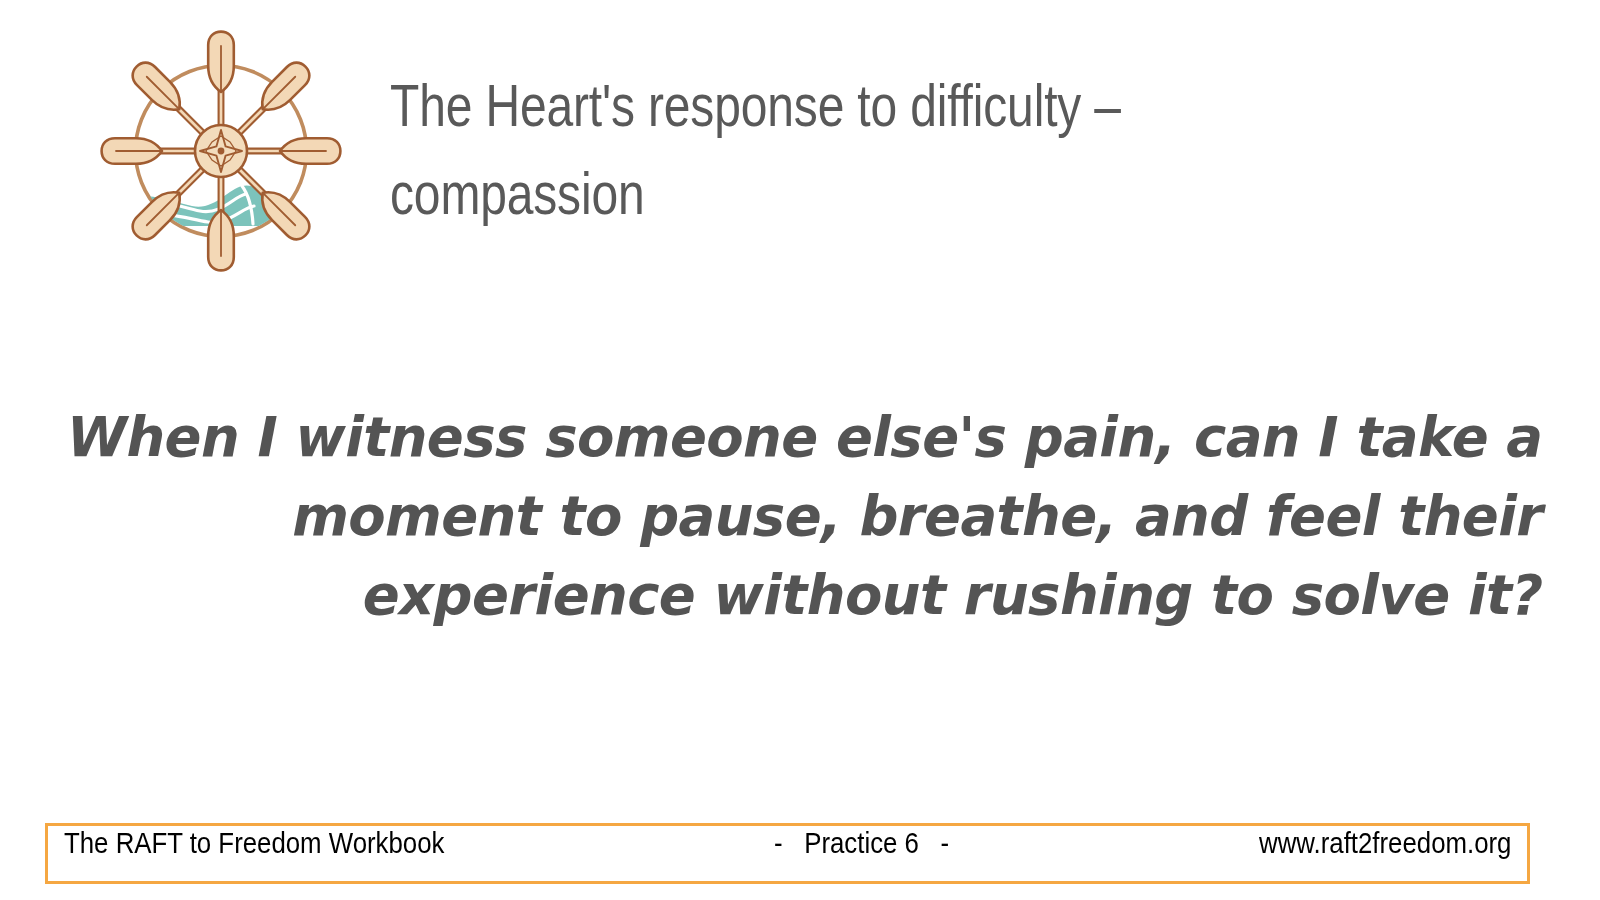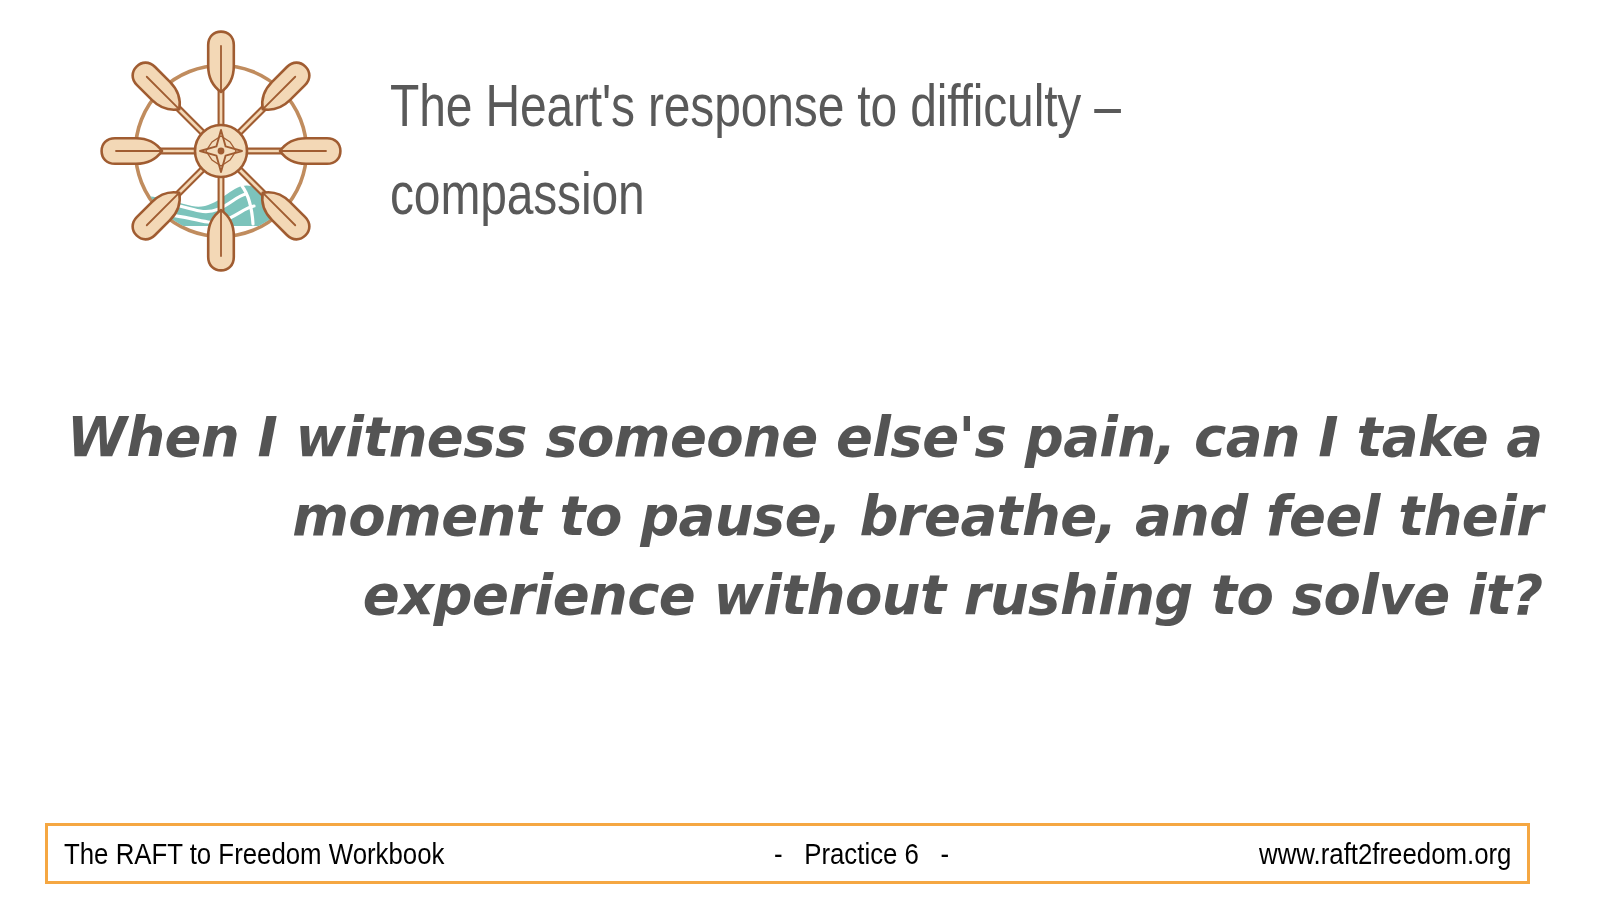--- a/index.html
+++ b/index.html
@@ -82,21 +82,21 @@
   #footer {
     position: absolute;
     left: 45px;
     top: 823px;
     width: 1485px;
     height: 61px;
     box-sizing: border-box;
     border: 3px solid #f5a742;
     background: #ffffff;
     display: flex;
-    align-items: center;
+    align-items: flex-start;
   }
   .footer-cell {
     color: #000000;
     font-family: "Liberation Sans Narrow", "Liberation Sans", sans-serif;
     font-size: 30px;
     font-weight: 400;
     white-space: pre;
     transform: scaleX(0.86);
   }
   #footer-left {

